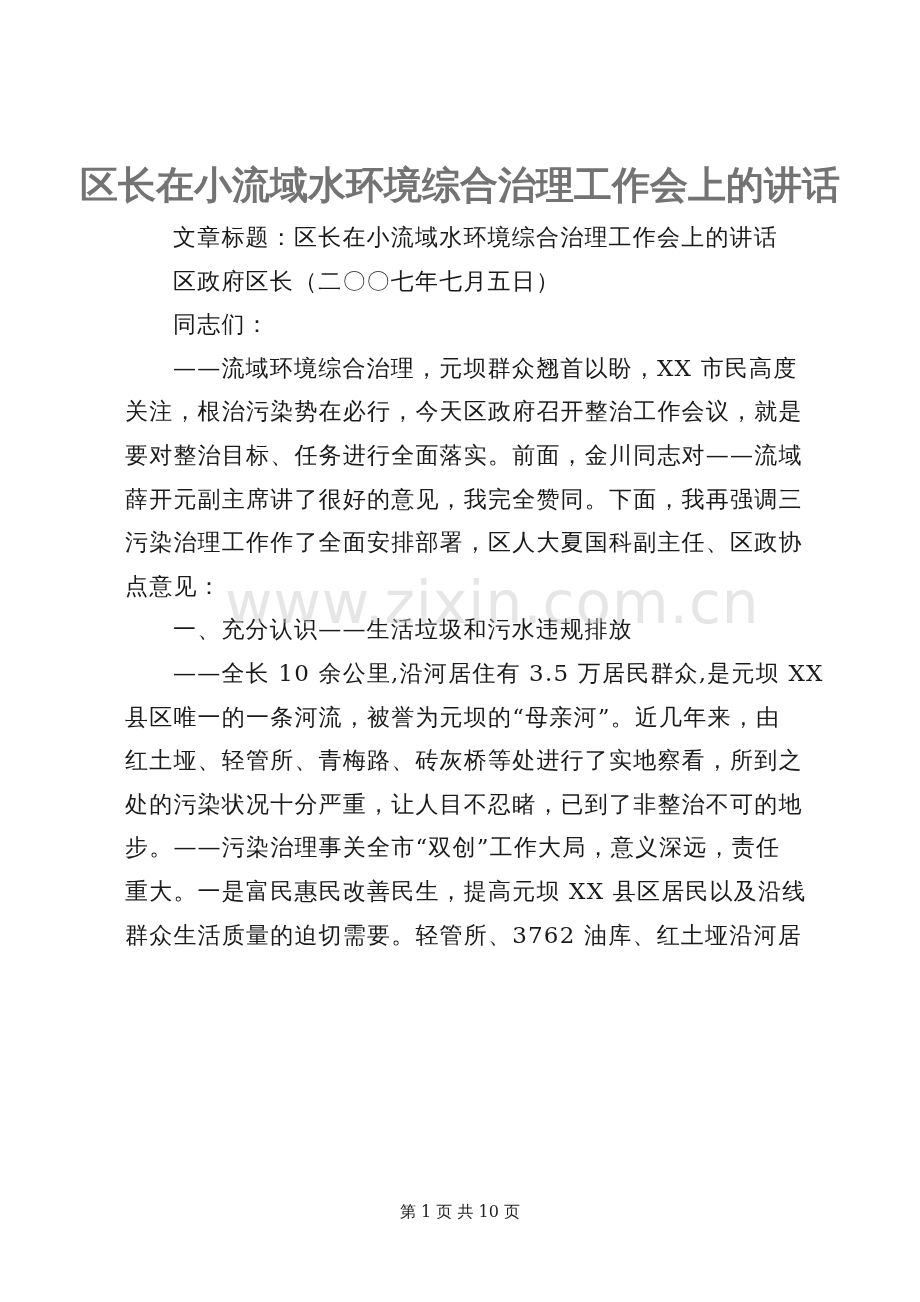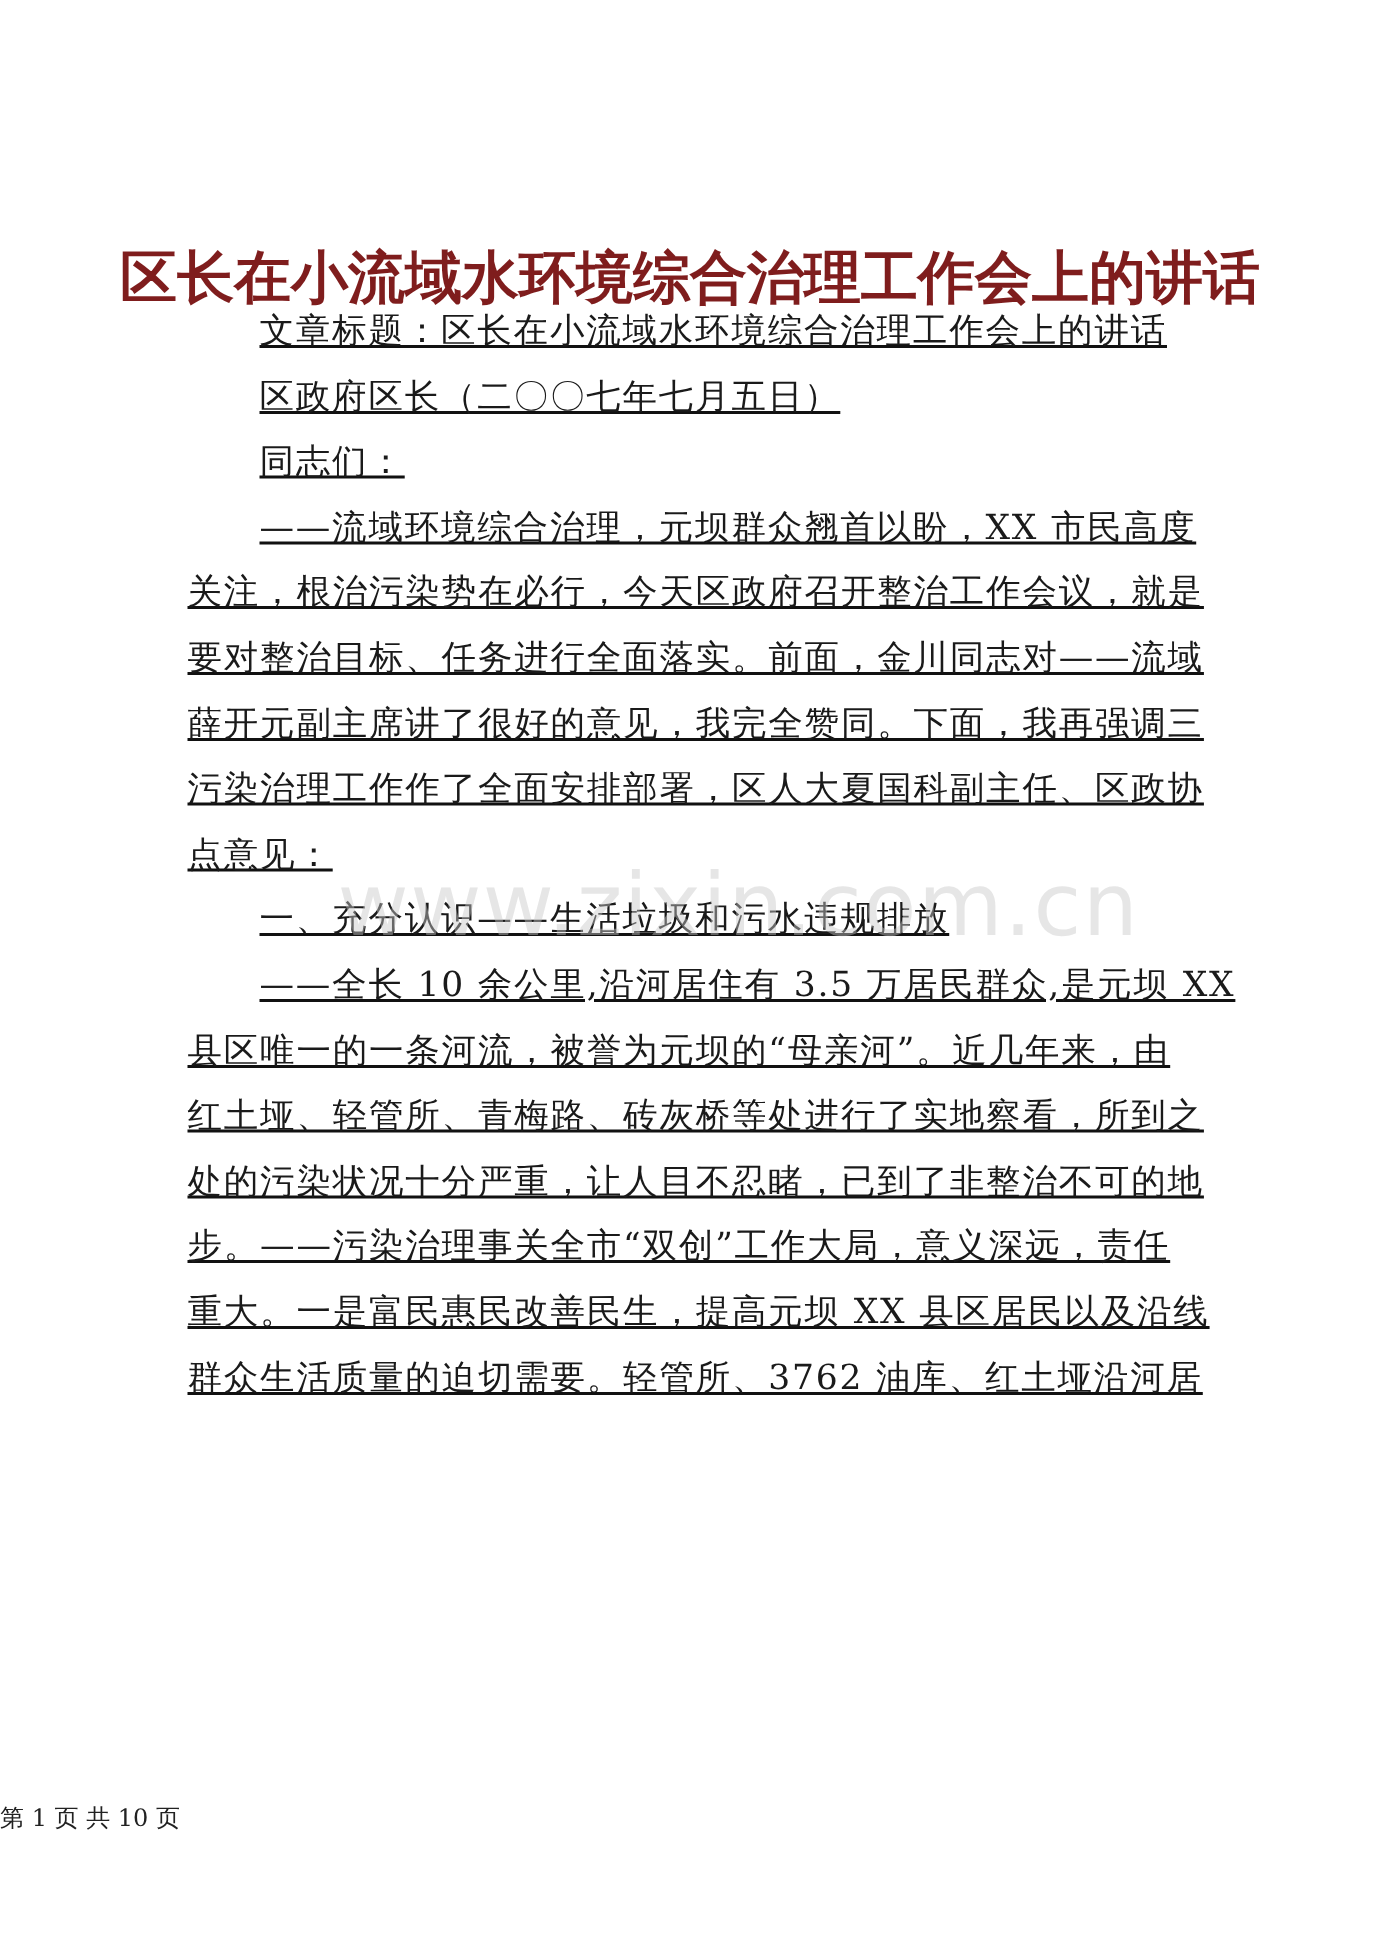--- a/index.html
+++ b/index.html
@@ -27,28 +27,27 @@
       position: absolute;
       left: 0;
       top: 160px;
       width: 920px;
       text-align: center;
       font-family: "DejaVu Sans", "Liberation Sans", sans-serif;
       font-size: 38px;
       font-weight: bold;
       line-height: 50px;
       letter-spacing: 0px;
-      color: #7f1d1d;
+      color: #737373;
     }
     .body {
       position: absolute;
       left: 125px;
-      top: 200px;
+      top: 216px;
       width: 700px;
-      text-decoration: underline;
     }
     .line {
       height: 43.6px;
       line-height: 43.6px;
       font-size: 23px;
       white-space: nowrap;
       letter-spacing: 1.2px;
       color: #1a1a1a;
     }
     .line.indent {
@@ -65,21 +64,21 @@
       line-height: 70px;
       color: rgba(200, 200, 200, 0.45);
       letter-spacing: 1px;
       pointer-events: none;
     }
     .footer {
       position: absolute;
       left: 0;
       top: 1200px;
       width: 920px;
-      text-align: left;
+      text-align: center;
       font-size: 16px;
       line-height: 24px;
       color: #222222;
     }
   </style>
 </head>
 <body>
 
 <div class="page">
   <div class="title">区长在小流域水环境综合治理工作会上的讲话</div>

